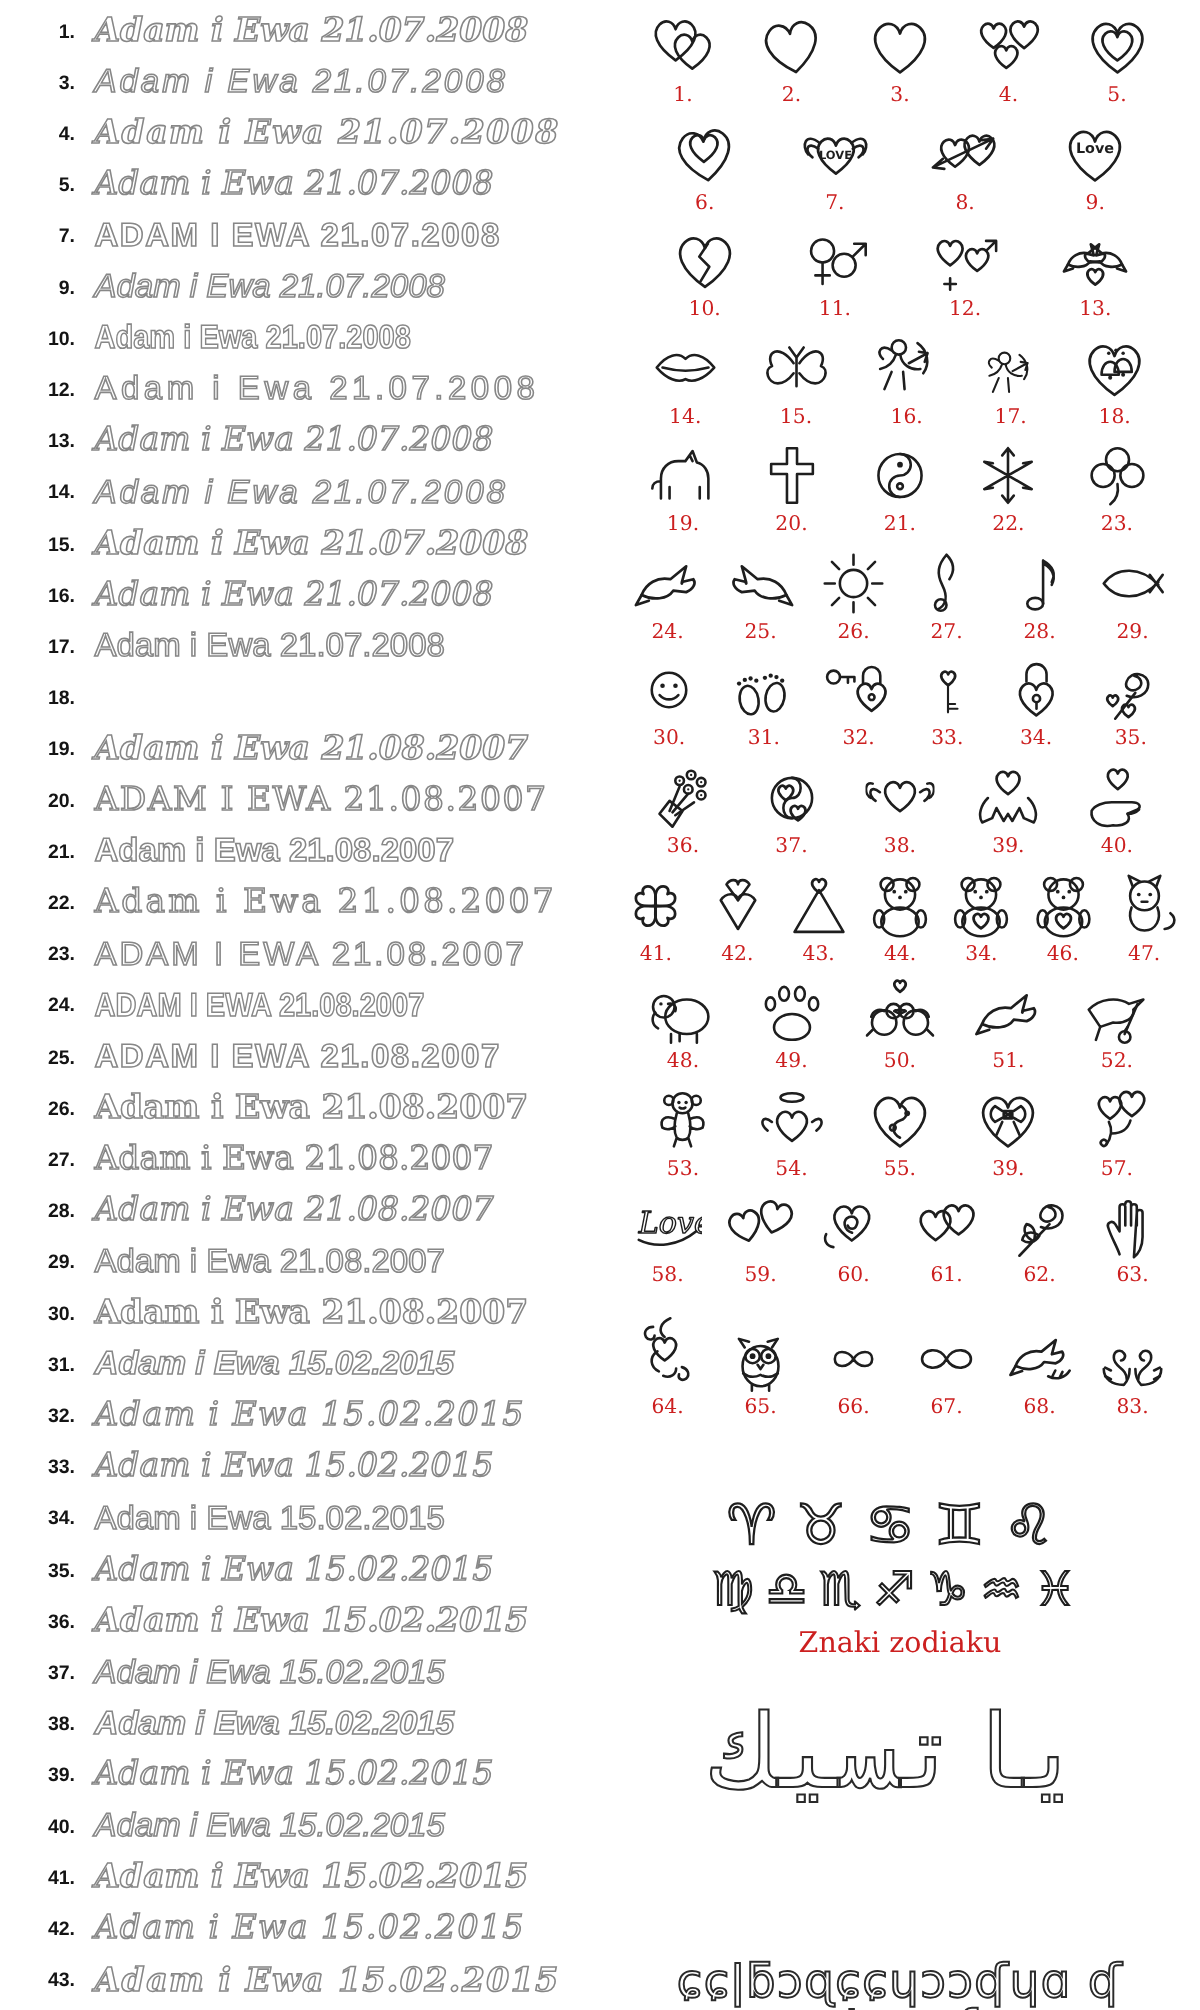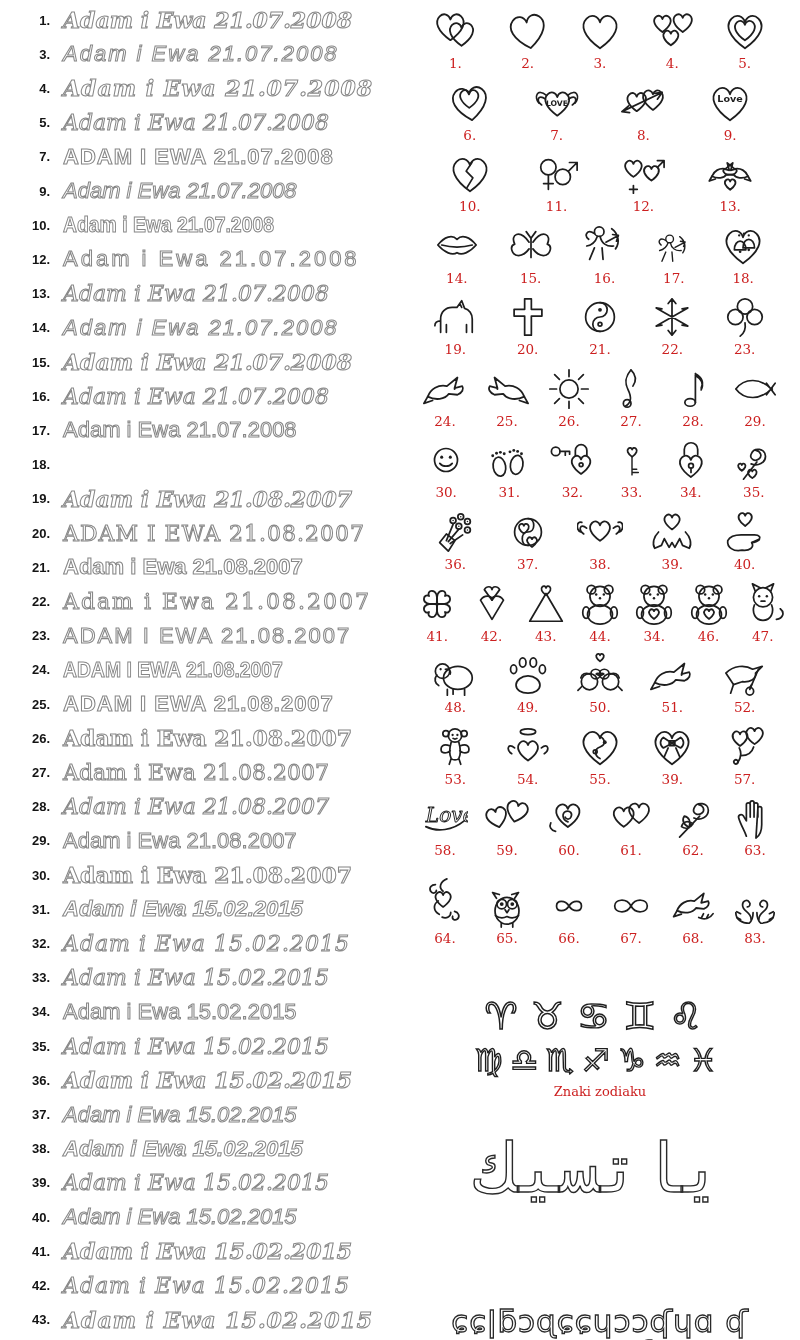--- a/index.html
+++ b/index.html
@@ -33,21 +33,21 @@
   .rnum{font-family:"DejaVu Serif",serif;font-size:13.5px;color:#cc2020;}
   .ftext{fill:#1e1e1e;stroke:none;font-family:"DejaVu Sans",sans-serif;font-weight:bold;}
   .otext{fill:none;stroke:#1e1e1e;stroke-width:1;
          font-family:"DejaVu Serif",serif;font-style:italic;}
   
   .zodiac{position:absolute;top:995px;left:0;right:0;text-align:center;}
   .zrow1{font-size:37px;letter-spacing:13px;color:#fff;
          -webkit-text-stroke:1.5px #1e1e1e;font-family:"DejaVu Sans",sans-serif;}
   .zrow2{font-size:31px;letter-spacing:8px;color:#fff;margin-top:4px;
          -webkit-text-stroke:1.4px #1e1e1e;font-family:"DejaVu Sans",sans-serif;}
-  .red-label{font-family:"DejaVu Serif",serif;font-size:13px;color:#cc2020;
+  .red-label{font-family:"DejaVu Serif",serif;font-size:19px;color:#cc2020;
              text-align:center;margin-top:6px;}
   .arabic{position:absolute;top:1140px;left:0;right:0;text-align:center;}
   .arabic-sample{font-family:Liberation Mono, monospace;font-size:68px;line-height:1;
                  direction:rtl;color:#fff;-webkit-text-stroke:1.4px #2a2a2a;}
   .elvish{position:absolute;top:1306px;left:0;right:0;text-align:center;}
   .elvish-sample{font-family:"DejaVu Sans",sans-serif;font-size:31px;line-height:1;
                  letter-spacing:1px;color:#fff;-webkit-text-stroke:1.3px #2a2a2a;}
   .defs-svg{position:absolute;width:0;height:0;overflow:hidden;}
 </style>
 </head>

